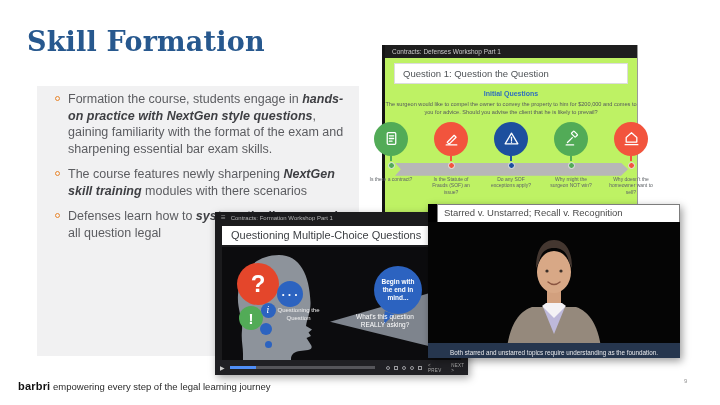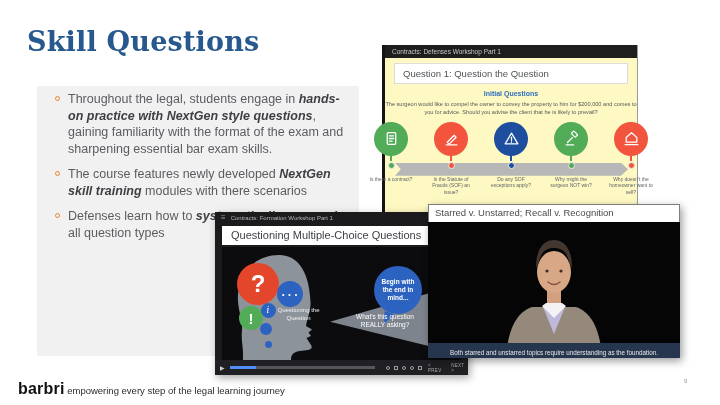--- a/index.html
+++ b/index.html
@@ -15,21 +15,21 @@
   .bullets-panel { position:absolute; left:37px; top:86px; width:322px; height:270px;
     background:#f1f1f2; padding:5px 10px 0 18px; }
   .bullet { display:flex; gap:8px; margin-bottom:9px; }
   .bullet-marker { width:5px; height:5px; border:1.6px solid #e8862d; border-radius:50%;
     margin-top:5px; flex:0 0 auto; }
   .bullet p { font-size:12.5px; line-height:16.5px; color:#5b5c60; }
   .bullet p .b { font-weight:bold; color:#3e3f43;font-style:italic; }
 
   
   .shot-a { position:absolute; left:382px; top:45px; width:256px; height:169px;
-    background:#fef9c3; border-left:3px solid #141414; border-right:1px solid #9a9a9a;
+    background:#bef264; border-left:3px solid #141414; border-right:1px solid #9a9a9a;
     z-index:2; }
   .shot-a .titlebar { height:13px; background:#1e1e1e; color:#c9c9c9; font-size:6.5px;
     line-height:13px; padding-left:7px; }
   .shot-a .heading { margin:5px 9px 0 9px; border:1px solid #dcdcdc; padding:4px 8px;
     font-size:9.5px; color:#4f5357; background:#fff; }
   .shot-a .subheading { margin-top:6px; text-align:center; font-size:7px; font-weight:bold;
     color:#2f6fbe; }
   .shot-a .qbody { margin:3px auto 0; width:252px; text-align:center; font-size:5.6px;
     line-height:1.5; color:#55585c; }
   .steps-wrap { position:relative; margin-top:5px; height:86px; }
@@ -83,51 +83,51 @@
   .track .fill { position:absolute; left:0; top:0; height:2.5px; width:26px; background:#4f8ef7; }
   .pb-icons { display:flex; gap:4px; margin-left:11px; }
   .pb-icons span { width:4px; height:4px; border:0.8px solid #9a9a9e; display:block; }
   .pb-icons span.rnd { border-radius:50%; }
   .pb-nav { color:#aaaaaa; font-size:4.5px; margin-left:6px; letter-spacing:0.3px; }
 
   
   .shot-c { position:absolute; left:428px; top:204px; width:252px; height:154px;
     background:#000000; z-index:4; box-shadow:2px 3px 8px rgba(0,0,0,0.4); }
   .shot-c .titlebar { height:19px; background:#ffffff; border:1px solid #7d7d7d;
-    font-size:9.5px; color:#4b4b4b; line-height:16px; padding-left:6px; }
+    font-size:9.5px; color:#4b4b4b; line-height:16px; padding-left:6px;margin-left:9px; }
   .video-c { position:absolute; left:0; top:18px; width:252px; height:136px; background:#050505;
     overflow:hidden; }
   .caption-band { position:absolute; left:0; top:121px; width:252px; height:20px;
     background:#26364e; color:#e8e9ec; font-size:6.3px; text-align:center; line-height:20px;
     z-index:2; }
 
   
   .footer { position:absolute; left:18px; top:380px; font-size:9.5px; color:#2b2b2b; }
-  .footer .brand { font-weight:bold; font-size:16px; color:#111111; letter-spacing:0.2px; }
+  .footer .brand { font-weight:bold; font-size:11px; color:#111111; letter-spacing:0.2px; }
   .page-num { position:absolute; left:684px; top:378px; font-size:6px; color:#949494; }
 </style>
 </head>
 <body>
 
 <div class="slide">
 
-  <div class="page-title">Skill Questions</div>
+  <div class="page-title">Skill Formation</div>
 
   <div class="bullets-panel">
     <div class="bullet">
       <span class="bullet-marker"></span>
-      <p><span>Throughout the legal, students engage in </span><span class="b">hands-on practice with NextGen style questions</span><span>, gaining familiarity with the format of the exam and sharpening essential bar exam skills.</span></p>
+      <p><span>Formation the course, students engage in </span><span class="b">hands-on practice with NextGen style questions</span><span>, gaining familiarity with the format of the exam and sharpening essential bar exam skills.</span></p>
     </div>
     <div class="bullet">
       <span class="bullet-marker"></span>
-      <p><span>The course features newly developed </span><span class="b">NextGen skill training</span><span> modules with there scenarios</span></p>
+      <p><span>The course features newly sharpening </span><span class="b">NextGen skill training</span><span> modules with there scenarios</span></p>
     </div>
     <div class="bullet">
       <span class="bullet-marker"></span>
-      <p><span>Defenses learn how to </span><span class="b">systematically approach</span><span> all question types</span></p>
+      <p><span>Defenses learn how to </span><span class="b">systematically approach</span><span> all question legal</span></p>
     </div>
   </div>
 
   <div class="shot-a">
     <div class="titlebar">Contracts: Defenses Workshop Part 1</div>
     <div class="heading">Question 1: Question the Question</div>
     <div class="subheading">Initial Questions</div>
     <div class="qbody">The surgeon would like to compel the owner to convey the property to him for $200,000 and comes to you for advice. Should you advise the client that he is likely to prevail?</div>
     <div class="steps-wrap">
       <div class="band"></div>

